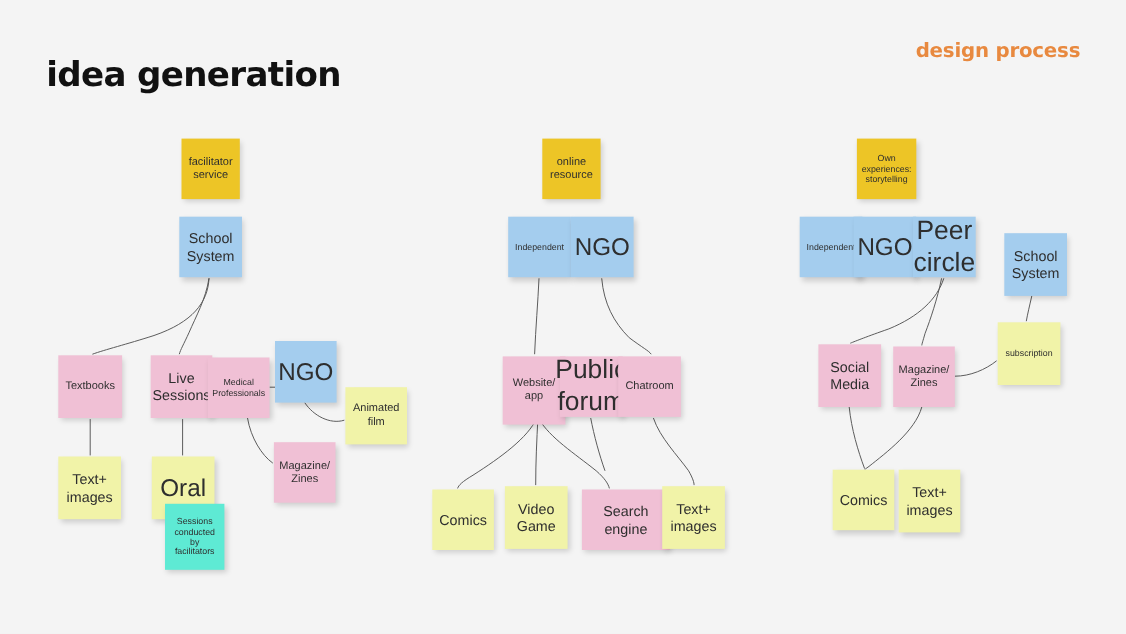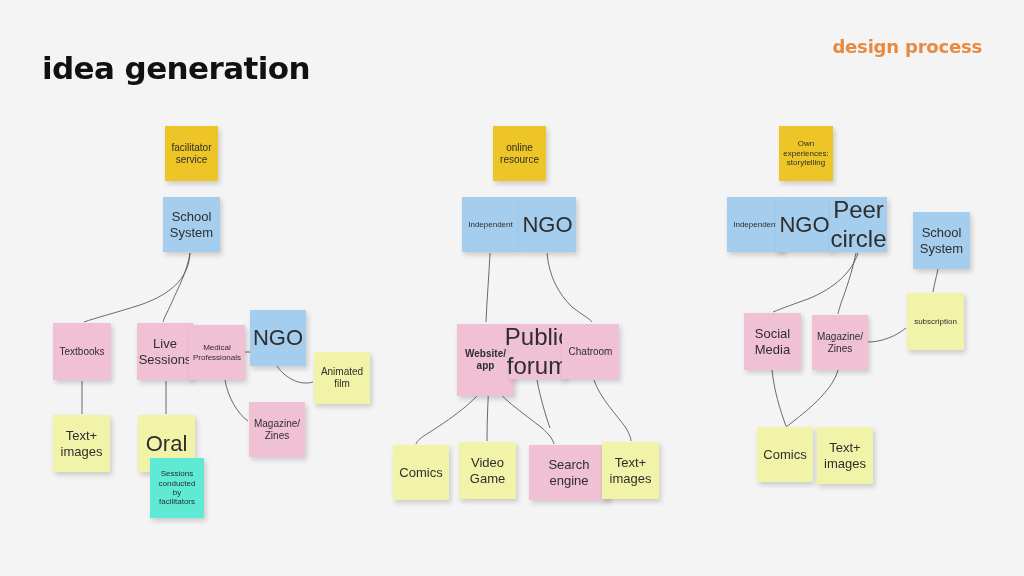--- a/index.html
+++ b/index.html
@@ -117,21 +117,21 @@
 images</div>
       <div class="note n-yellow t-xl" style="left: 138px; top: 415px; width: 57px; height: 57px;">Oral</div>
       <div class="note n-green t-xs" style="left: 150px; top: 458px; width: 54px; height: 60px;">Sessions
 conducted
 by
 facilitators</div>
       <div class="note n-gold t-sm" style="left: 493px; top: 126px; width: 53px; height: 55px;">online
 resource</div>
       <div class="note n-blue t-xs" style="left: 462px; top: 197px; width: 57px; height: 55px;">Independent</div>
       <div class="note n-blue t-xl" style="left: 519px; top: 197px; width: 57px; height: 55px;">NGO</div>
-      <div class="note n-pink t-sm" style="left: 457px; top: 324px; width: 57px; height: 72px; font-weight: bold;">Website/
+      <div class="note n-pink t-sm" style="left: 457px; top: 324px; width: 57px; height: 62px;">Website/
 app</div>
       <div class="note n-pink t-lg" style="left: 509px; top: 324px; width: 57px; height: 55px;">Public
 forum</div>
       <div class="note n-pink t-sm" style="left: 562px; top: 324px; width: 57px; height: 55px;">Chatroom</div>
       <div class="note n-yellow t-md" style="left: 393px; top: 445px; width: 56px; height: 55px;">Comics</div>
       <div class="note n-yellow t-md" style="left: 459px; top: 442px; width: 57px; height: 57px;">Video
 Game</div>
       <div class="note n-pink t-md" style="left: 529px; top: 445px; width: 80px; height: 55px;">Search
 engine</div>
       <div class="note n-yellow t-md" style="left: 602px; top: 442px; width: 57px; height: 57px;">Text+

